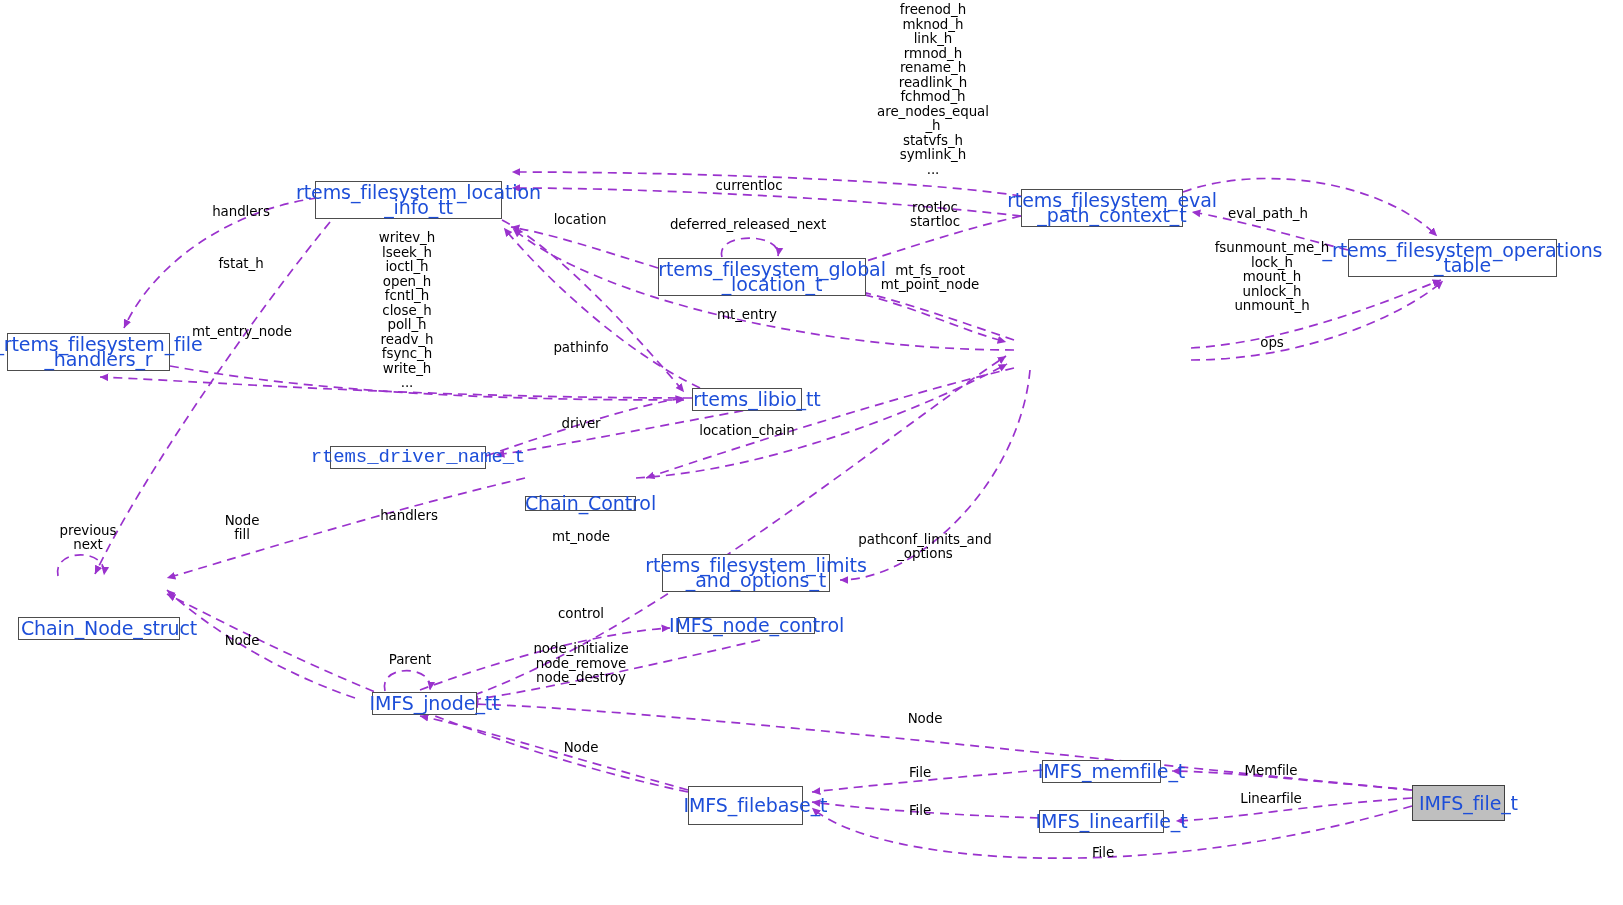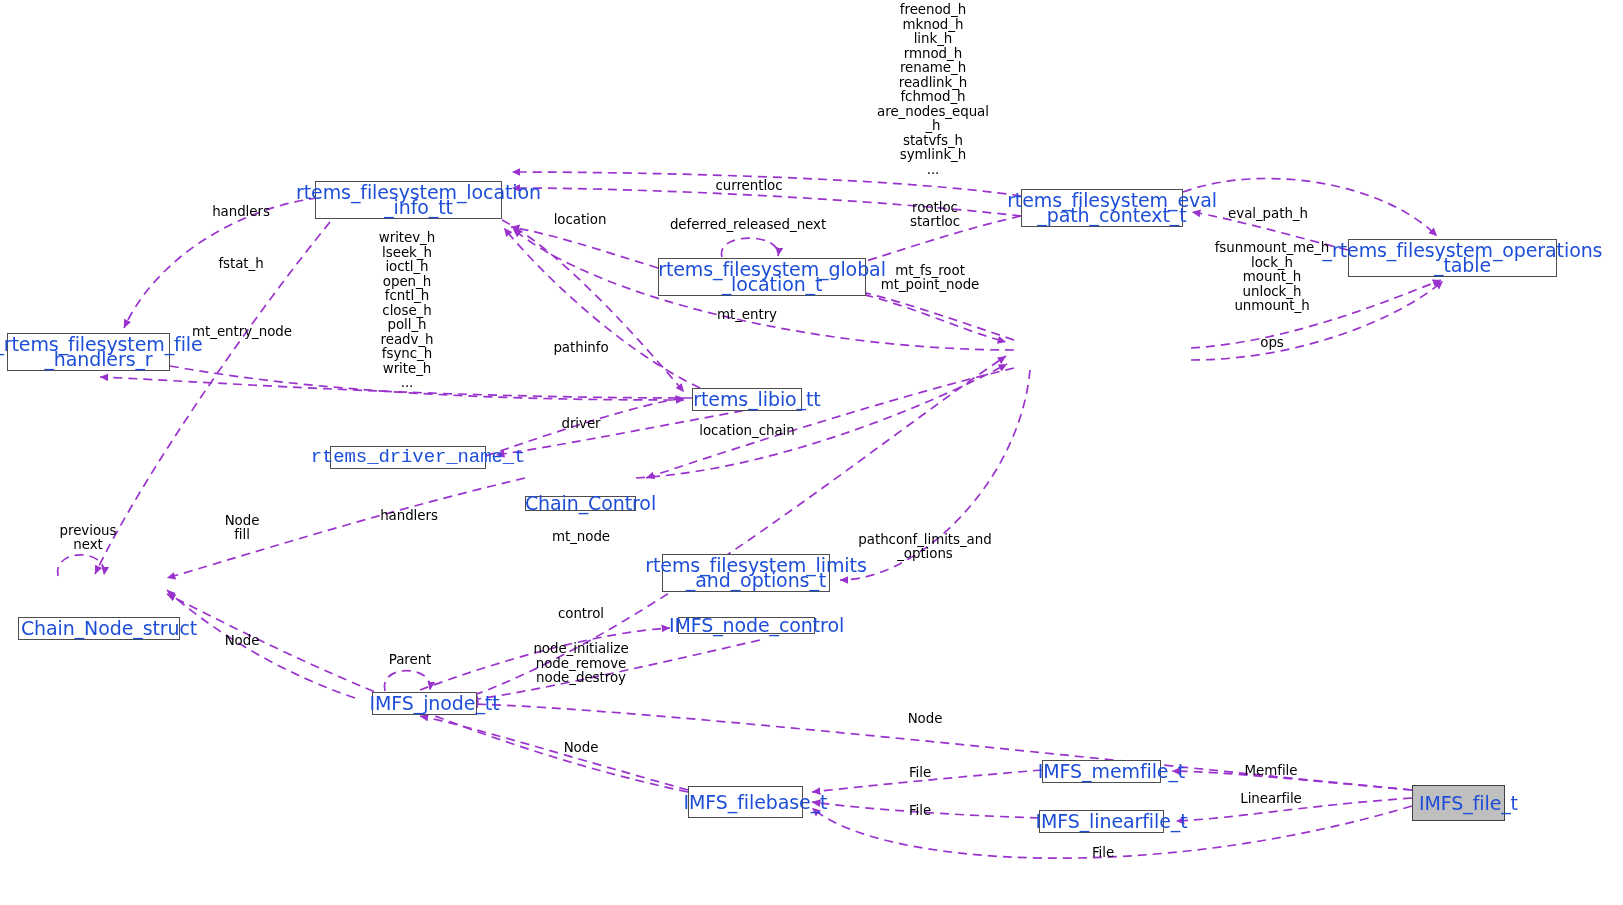--- a/index.html
+++ b/index.html
@@ -168,21 +168,21 @@
 
   <div class="node" style="left:18px;top:577px;width:162px;height:23px;margin-top:40px;">Chain_Node_struct</div>
 
   <div class="node" style="left:662px;top:554px;width:168px;height:38px;">rtems_filesystem_limits
 _and_options_t</div>
 
   <div class="node" style="left:678px;top:617px;width:137px;height:17px;">IMFS_node_control</div>
 
   <div class="node" style="left:355px;top:692px;width:105px;height:23px;margin-left:17px;">IMFS_jnode_tt</div>
 
-  <div class="node" style="left:688px;top:786px;width:115px;height:32px;">IMFS_filebase_t</div>
+  <div class="node" style="left:688px;top:786px;width:115px;height:39px;">IMFS_filebase_t</div>
 
   <div class="node" style="left:1042px;top:760px;width:119px;height:23px;">IMFS_memfile_t</div>
 
   <div class="node" style="left:1039px;top:810px;width:125px;height:23px;">IMFS_linearfile_t</div>
 
   <div class="node filled" style="left:1412px;top:785px;width:93px;height:36px;">IMFS_file_t</div>
 
   <div class="elabel tall" style="left:933px;top:3px;">freenod_h
 mknod_h
 link_h

